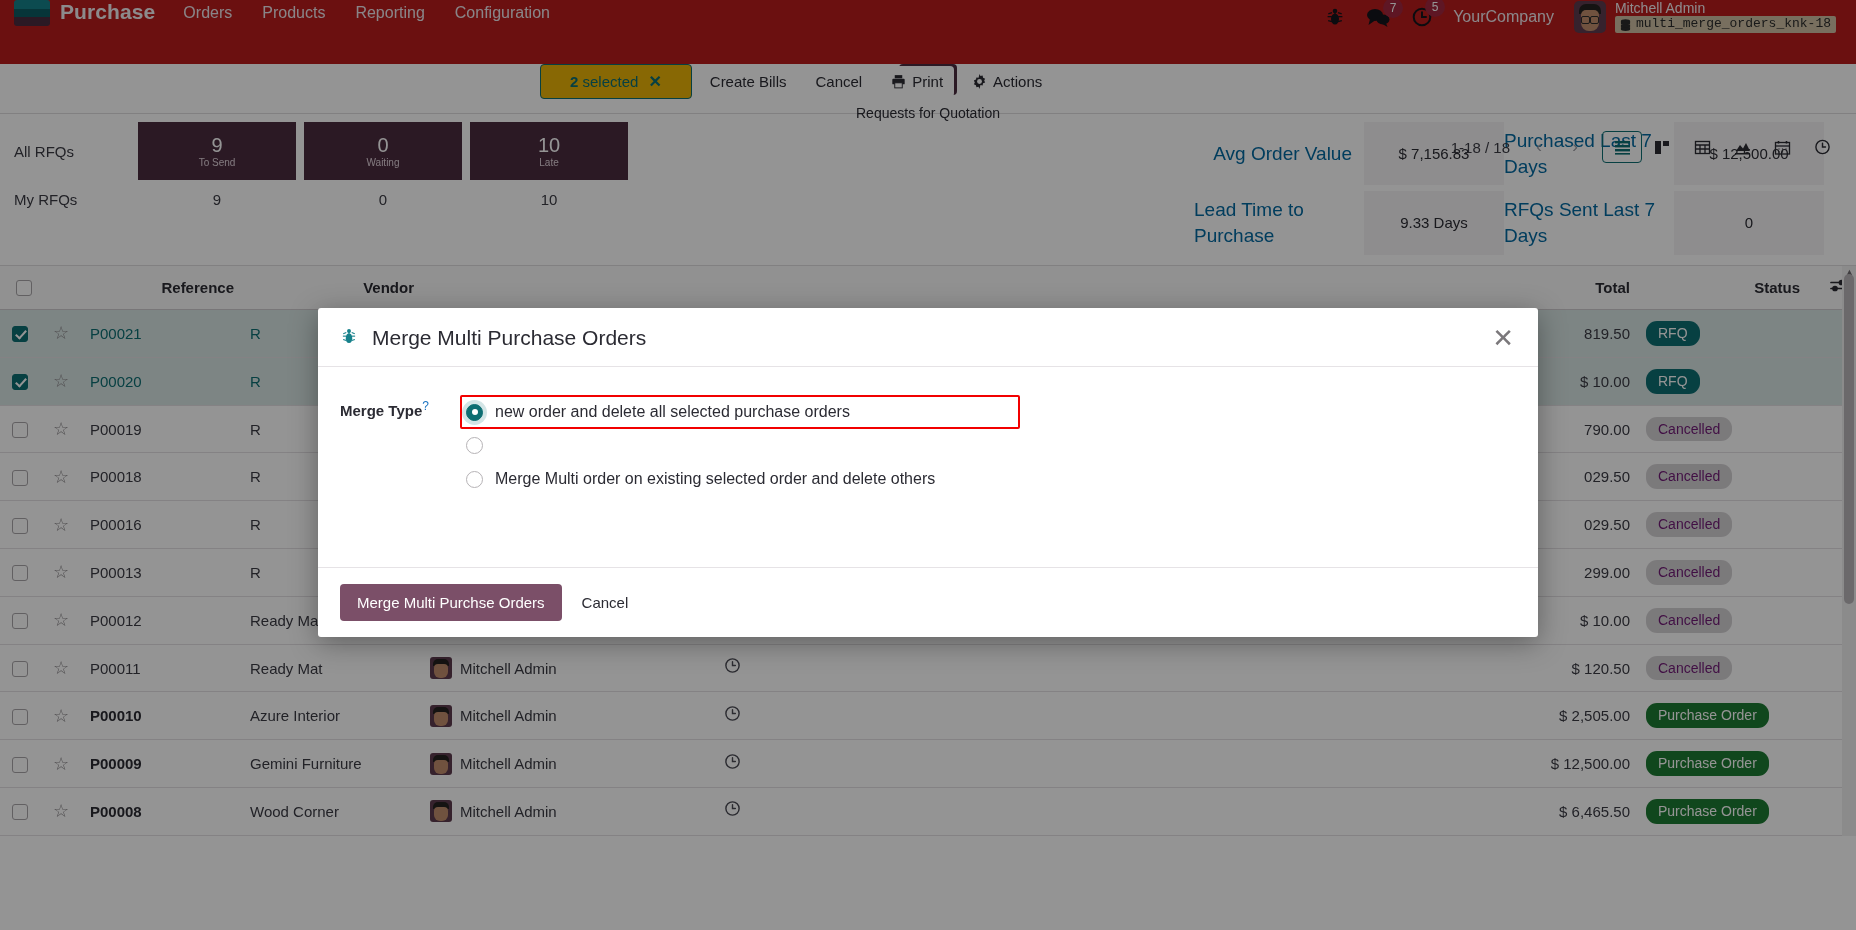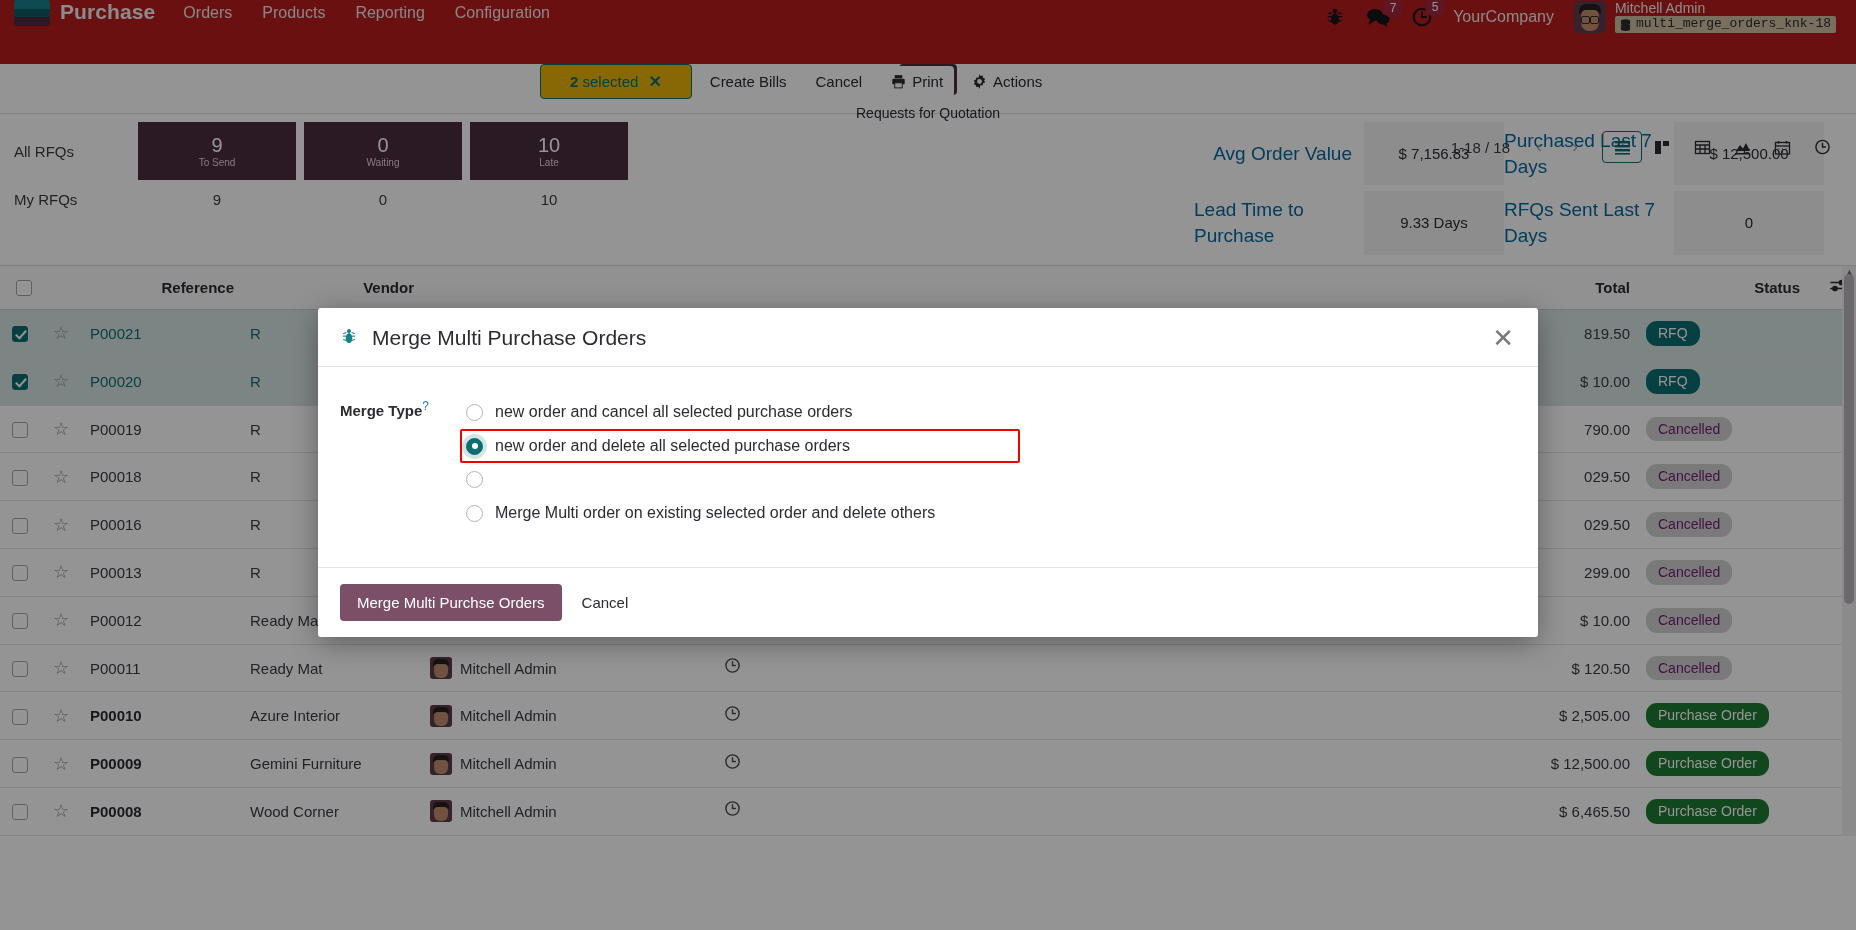--- a/index.html
+++ b/index.html
@@ -852,24 +852,20 @@
     <div class="modal-title">Merge Multi Purchase Orders</div>
     <div class="modal-close">✕</div>
   </div>
 
   <div class="modal-body">
     <div class="field-row">
       <div class="field-label">
         <span>Merge Type</span><sup>?</sup>
       </div>
       <div class="radio-group">
-          <label class="radio-row">
-            <span class="radio-dot"></span>
-            <span class="radio-label">new order and cancel all selected purchase orders</span>
-          </label>
           <label class="radio-row highlight">
             <span class="radio-dot on"></span>
             <span class="radio-label">new order and delete all selected purchase orders</span>
           </label>
           <label class="radio-row">
             <span class="radio-dot"></span>
           </label>
           <label class="radio-row">
             <span class="radio-dot"></span>
             <span class="radio-label">Merge Multi order on existing selected order and delete others</span>

